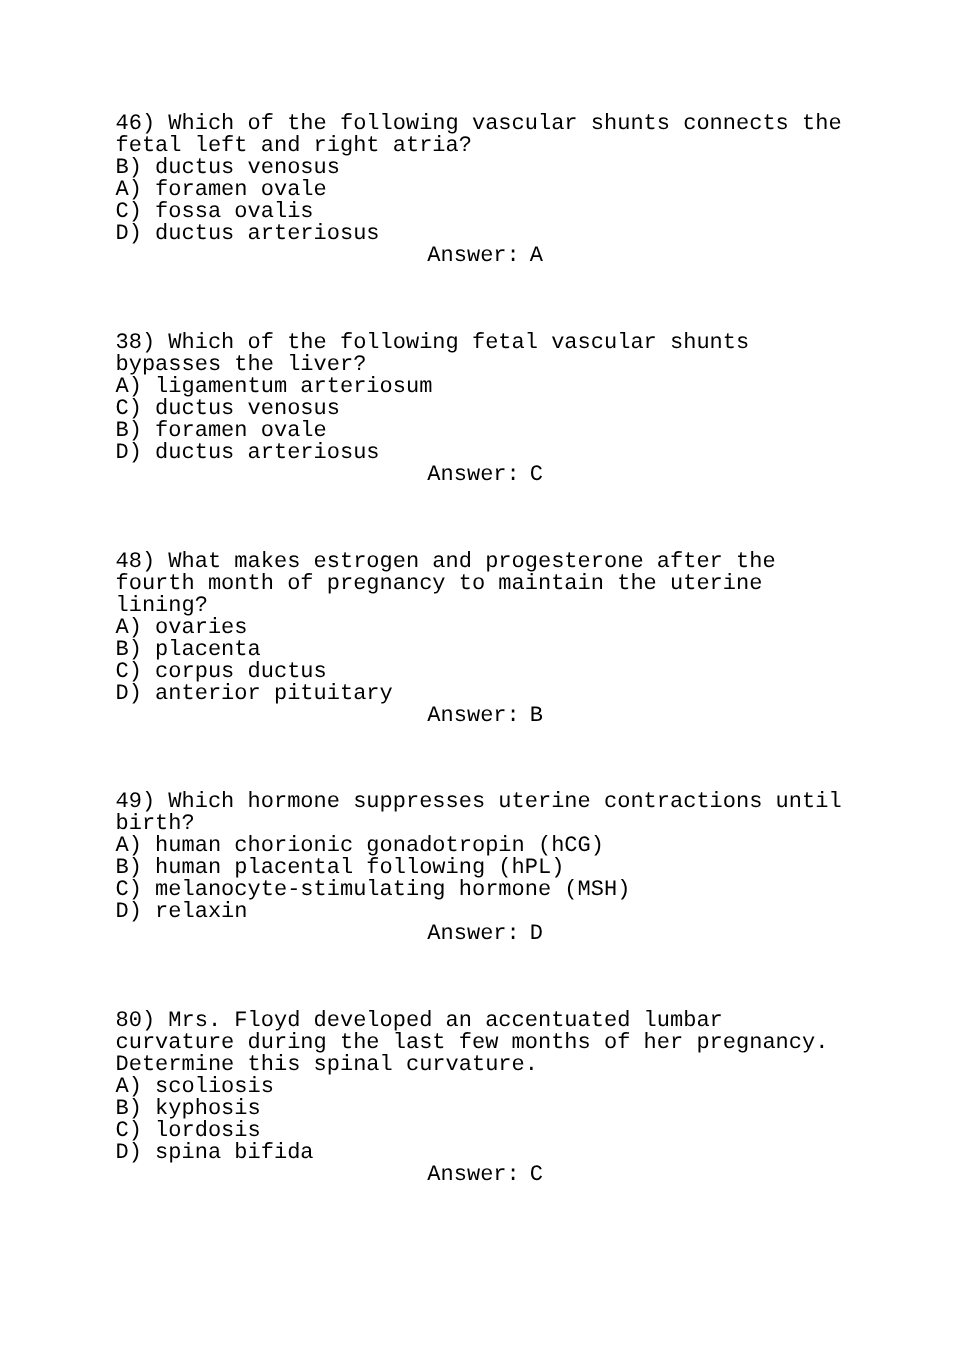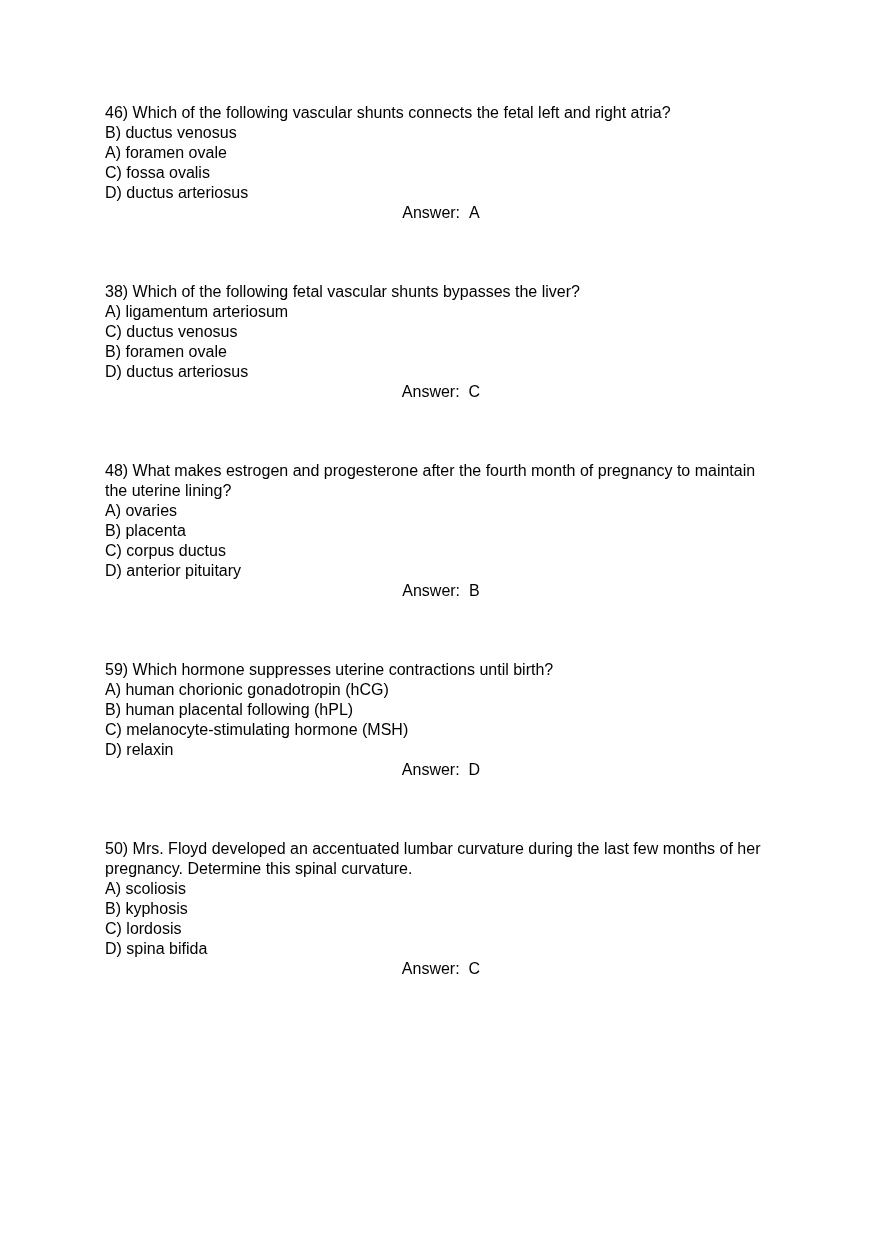--- a/index.html
+++ b/index.html
@@ -6,22 +6,22 @@
     margin: 0;
     padding: 0;
     background: #ffffff;
   }
   .page {
     position: relative;
     width: 880px;
     height: 1247px;
     background: #ffffff;
     overflow: hidden;
-    font-family: Liberation Sans, sans-serif;
-    font-size: 16px;
+    font-family: Liberation Mono, monospace;
+    font-size: 20px;
     line-height: 20px;
     color: #000000;
   }
   .content {
     position: absolute;
     top: 103px;
     left: 105px;
     width: 672px;
   }
   .question {
@@ -68,30 +68,30 @@
     <div class="question">
       <div class="q-text">48) What makes estrogen and progesterone after the fourth month of pregnancy to maintain the uterine lining?</div>
       <div class="choice">A) ovaries</div>
       <div class="choice">B) placenta</div>
       <div class="choice">C) corpus ductus</div>
       <div class="choice">D) anterior pituitary</div>
       <div class="answer-line"><span>Answer:</span><span class="answer-letter">B</span></div>
     </div>
 
     <div class="question">
-      <div class="q-text">59) Which hormone suppresses uterine contractions until birth?</div>
+      <div class="q-text">49) Which hormone suppresses uterine contractions until birth?</div>
       <div class="choice">A) human chorionic gonadotropin (hCG)</div>
       <div class="choice">B) human placental following (hPL)</div>
       <div class="choice">C) melanocyte-stimulating hormone (MSH)</div>
       <div class="choice">D) relaxin</div>
       <div class="answer-line"><span>Answer:</span><span class="answer-letter">D</span></div>
     </div>
 
     <div class="question">
-      <div class="q-text">50) Mrs. Floyd developed an accentuated lumbar curvature during the last few months of her pregnancy. Determine this spinal curvature.</div>
+      <div class="q-text">80) Mrs. Floyd developed an accentuated lumbar curvature during the last few months of her pregnancy. Determine this spinal curvature.</div>
       <div class="choice">A) scoliosis</div>
       <div class="choice">B) kyphosis</div>
       <div class="choice">C) lordosis</div>
       <div class="choice">D) spina bifida</div>
       <div class="answer-line"><span>Answer:</span><span class="answer-letter">C</span></div>
     </div>
 
   </div>
 </div>
 

